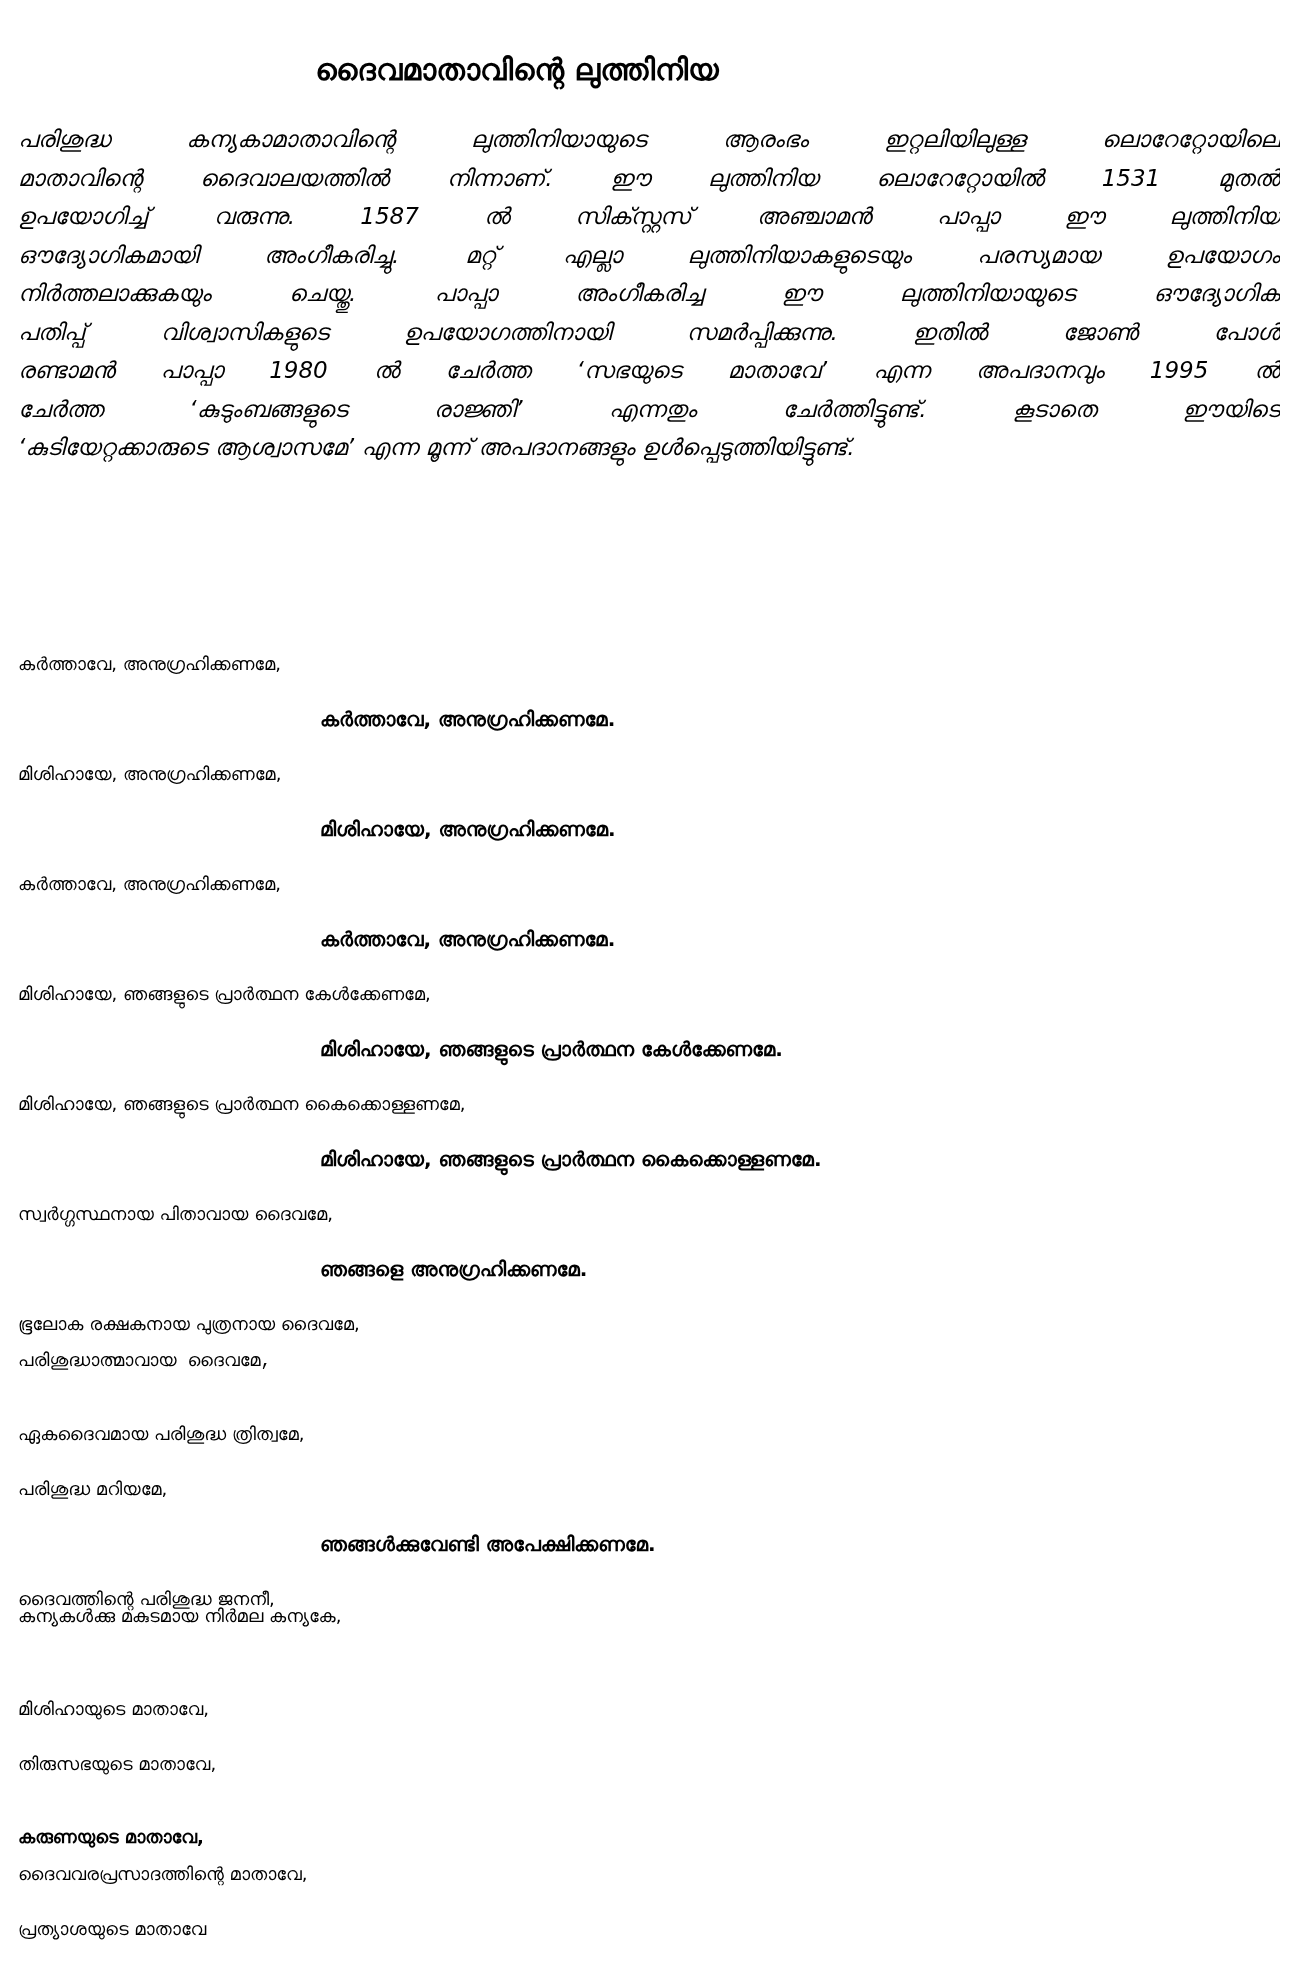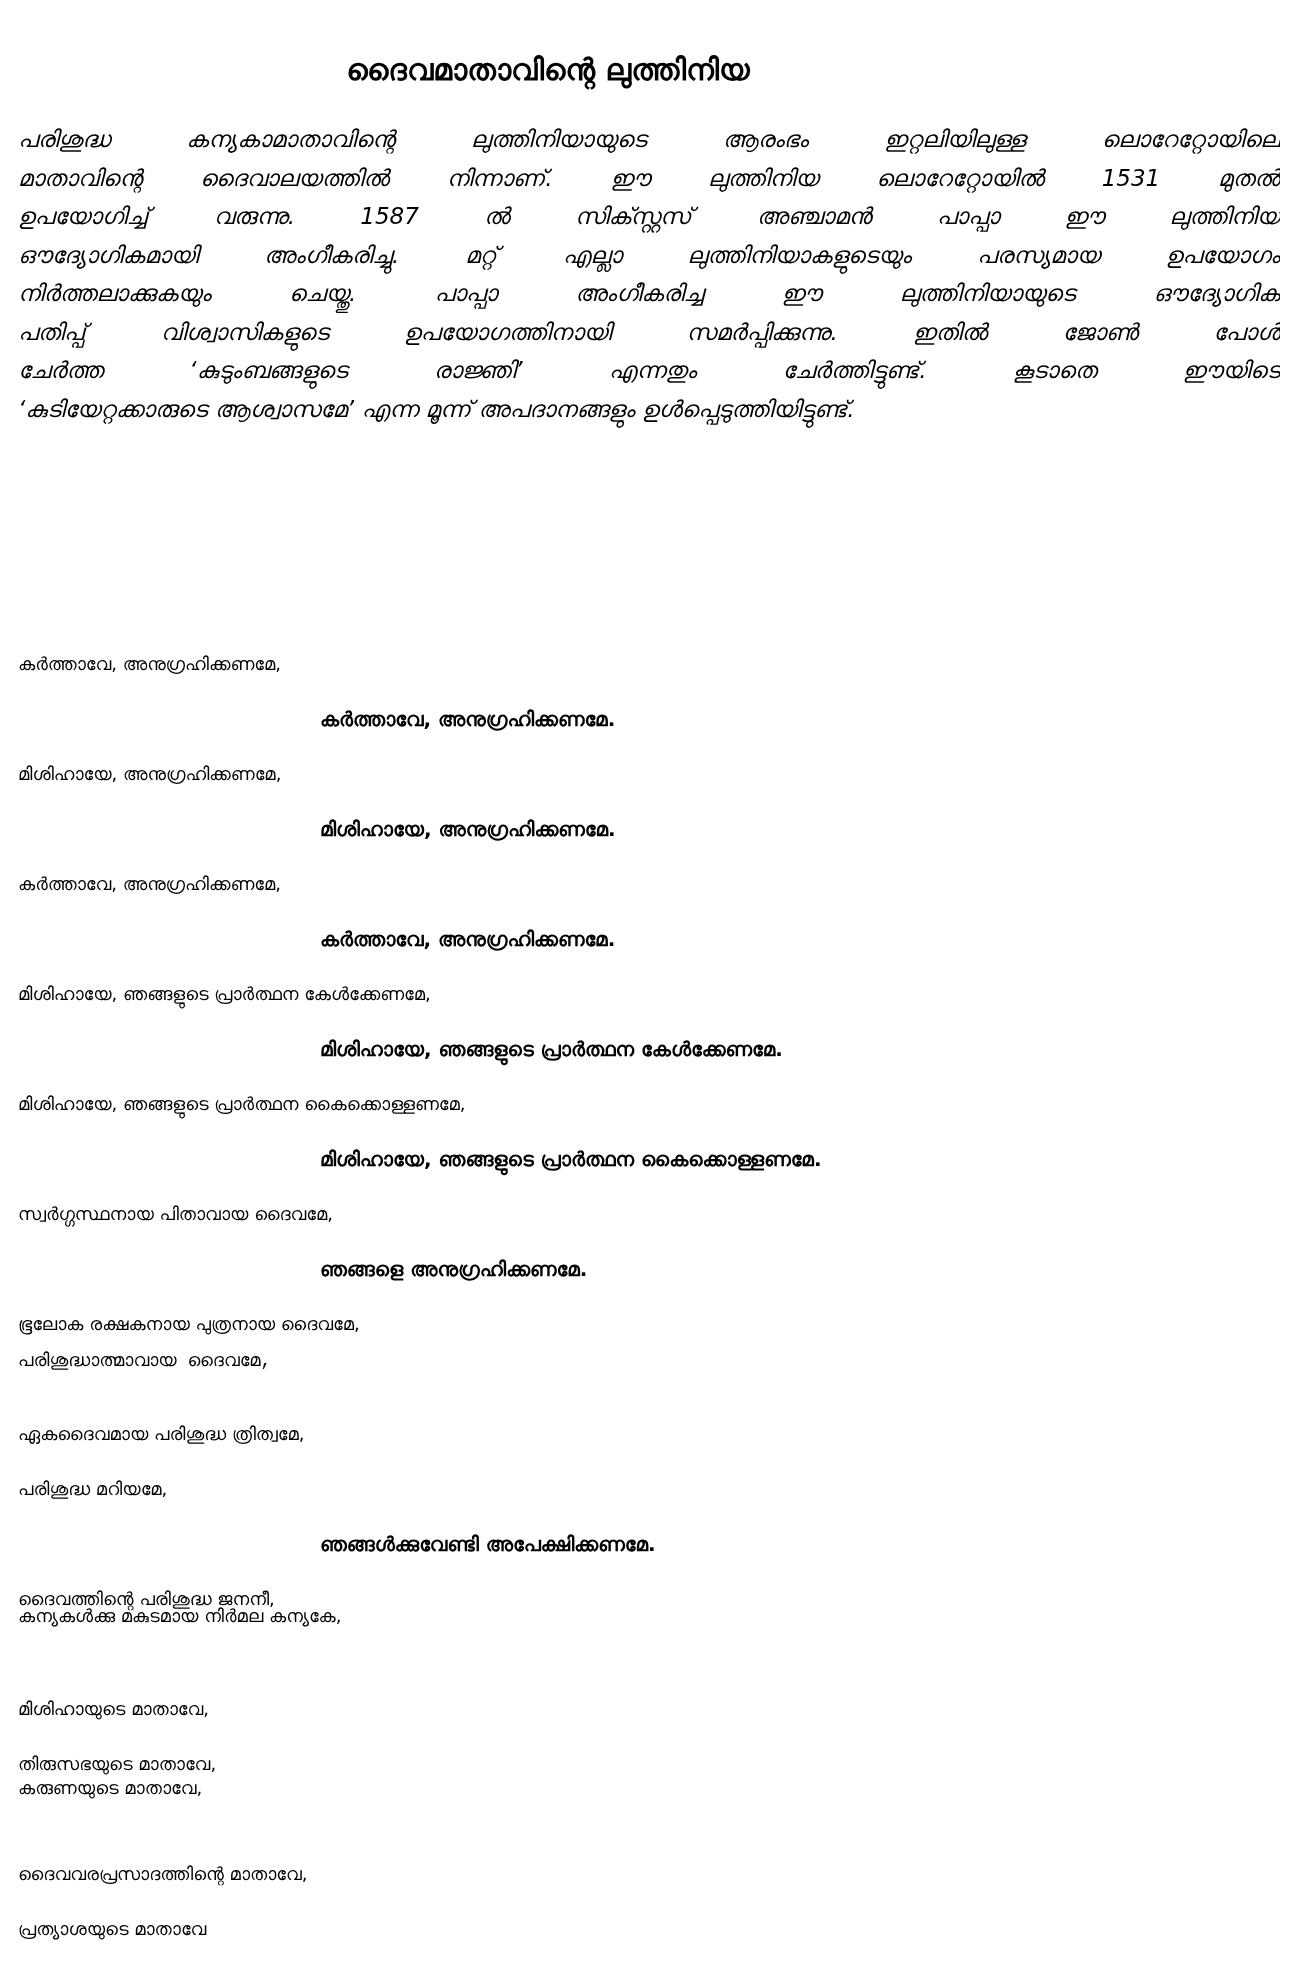--- a/index.html
+++ b/index.html
@@ -25,21 +25,20 @@
     .title {
       position: absolute;
       left: 0;
       top: 50px;
       width: 1034px;
       text-align: center;
       font-size: 30px;
       font-weight: bold;
       line-height: 40px;
       white-space: nowrap;
-      margin-left: 31px;
     }
     .intro {
       position: absolute;
       left: 18px;
       top: 120px;
       width: 1262px;
       font-size: 23px;
       line-height: 38.5px;
       text-align: justify;
     }
@@ -83,20 +82,21 @@
 <div class="page">
   <div class="title">ദൈവമാതാവിന്റെ ലുത്തിനിയ</div>
 
   <div class="intro">
     <span class="intro-line">പരിശുദ്ധ കന്യകാമാതാവിന്റെ ലുത്തിനിയായുടെ ആരംഭം ഇറ്റലിയിലുള്ള ലൊറേറ്റോയിലെ</span>
     <span class="intro-line">മാതാവിന്റെ ദൈവാലയത്തിൽ നിന്നാണ്. ഈ ലുത്തിനിയ ലൊറേറ്റോയിൽ 1531 മുതൽ</span>
     <span class="intro-line">ഉപയോഗിച്ച് വരുന്നു. 1587 ൽ സിക്സ്റ്റസ് അഞ്ചാമൻ പാപ്പാ ഈ ലുത്തിനിയ</span>
     <span class="intro-line">ഔദ്യോഗികമായി അംഗീകരിച്ചു. മറ്റ് എല്ലാ ലുത്തിനിയാകളുടെയും പരസ്യമായ ഉപയോഗം</span>
     <span class="intro-line">നിർത്തലാക്കുകയും ചെയ്തു. പാപ്പാ അംഗീകരിച്ച ഈ ലുത്തിനിയായുടെ ഔദ്യോഗിക</span>
     <span class="intro-line">പതിപ്പ് വിശ്വാസികളുടെ ഉപയോഗത്തിനായി സമർപ്പിക്കുന്നു. ഇതിൽ ജോൺ പോൾ</span>
+    <span class="intro-line">രണ്ടാമൻ പാപ്പാ 1980 ൽ ചേർത്ത ‘സഭയുടെ മാതാവേ’ എന്ന അപദാനവും  1995 ൽ</span>
     <span class="intro-line">ചേർത്ത ‘കുടുംബങ്ങളുടെ രാജ്ഞി’ എന്നതും ചേർത്തിട്ടുണ്ട്. കൂടാതെ ഈയിടെ</span>
     <span class="intro-line last">‘കുടിയേറ്റക്കാരുടെ ആശ്വാസമേ’ എന്ന മൂന്ന് അപദാനങ്ങളും  ഉൾപ്പെടുത്തിയിട്ടുണ്ട്.</span>
   </div>
 
   <div class="litany" id="litany">
       <div class="litany-line invocation" style="top: 648px;">കർത്താവേ, അനുഗ്രഹിക്കണമേ,</div>
       <div class="litany-line response" style="top: 703px;">കർത്താവേ, അനുഗ്രഹിക്കണമേ.</div>
       <div class="litany-line invocation" style="top: 758px;">മിശിഹായേ, അനുഗ്രഹിക്കണമേ,</div>
       <div class="litany-line response" style="top: 813px;">മിശിഹായേ, അനുഗ്രഹിക്കണമേ.</div>
       <div class="litany-line invocation" style="top: 868px;">കർത്താവേ, അനുഗ്രഹിക്കണമേ,</div>
@@ -109,17 +109,17 @@
       <div class="litany-line response" style="top: 1253px;">ഞങ്ങളെ അനുഗ്രഹിക്കണമേ.</div>
       <div class="litany-line invocation" style="top: 1308px;">ഭൂലോക രക്ഷകനായ പുത്രനായ ദൈവമേ,</div>
       <div class="litany-line invocation" style="top: 1345px; font-family: Liberation Mono, monospace;">പരിശുദ്ധാത്മാവായ ദൈവമേ,</div>
       <div class="litany-line invocation" style="top: 1418px;">ഏകദൈവമായ പരിശുദ്ധ ത്രിത്വമേ,</div>
       <div class="litany-line invocation" style="top: 1473px;">പരിശുദ്ധ മറിയമേ,</div>
       <div class="litany-line response" style="top: 1528px;">ഞങ്ങൾക്കുവേണ്ടി അപേക്ഷിക്കണമേ.</div>
       <div class="litany-line invocation" style="top: 1583px;">ദൈവത്തിന്റെ പരിശുദ്ധ ജനനീ,</div>
       <div class="litany-line invocation" style="top: 1600px;">കന്യകൾക്കു മകുടമായ നിർമല കന്യകേ,</div>
       <div class="litany-line invocation" style="top: 1693px;">മിശിഹായുടെ മാതാവേ,</div>
       <div class="litany-line invocation" style="top: 1748px;">തിരുസഭയുടെ മാതാവേ,</div>
-      <div class="litany-line invocation" style="top: 1772px;">കരുണയുടെ മാതാവേ,</div>
+      <div class="litany-line invocation" style="top: 1821px; font-weight: bold;">കരുണയുടെ മാതാവേ,</div>
       <div class="litany-line invocation" style="top: 1858px;">ദൈവവരപ്രസാദത്തിന്റെ മാതാവേ,</div>
       <div class="litany-line invocation" style="top: 1913px;">പ്രത്യാശയുടെ മാതാവേ</div>
     </div>
 </div>
 
 </body></html>

